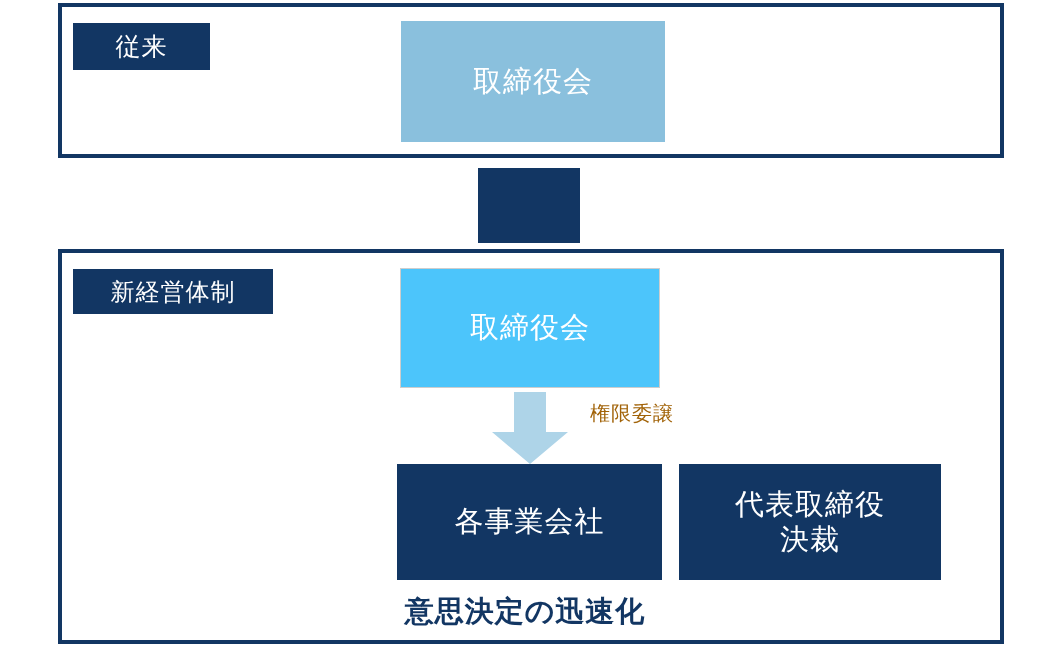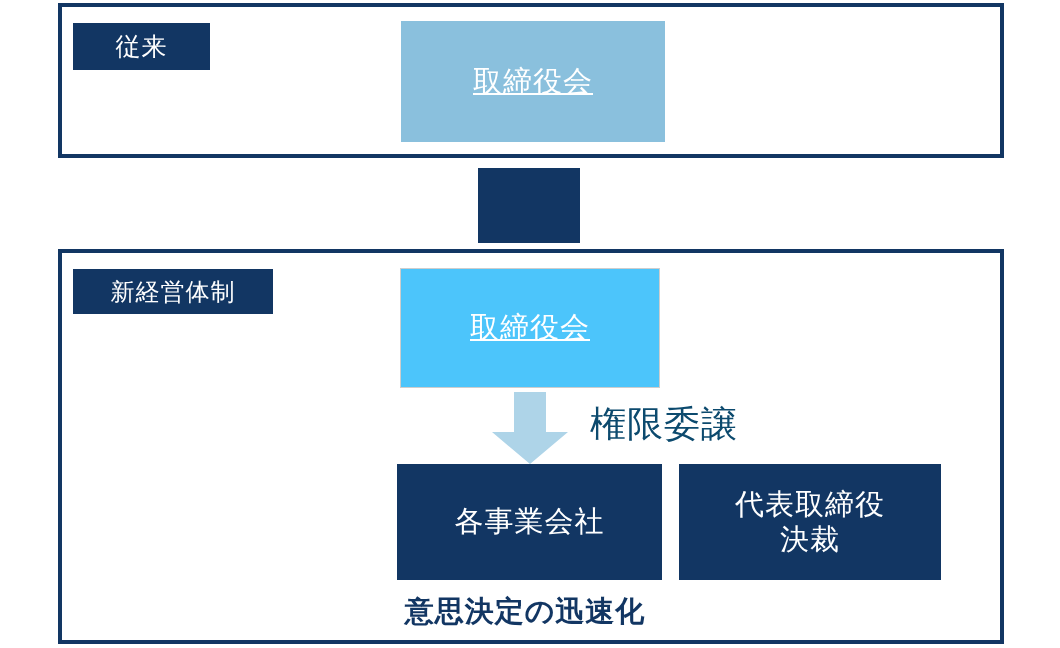--- a/index.html
+++ b/index.html
@@ -57,21 +57,20 @@
 
   
   .node {
     position: absolute;
     box-sizing: border-box;
     display: flex;
     align-items: center;
     justify-content: center;
     text-align: center;
     color: #ffffff;
-    text-decoration: underline;
   }
 
   #node-board-legacy {
     left: 401px; top: 21px;
     width: 264px; height: 121px;
     background: #8AC0DD;
     font-size: 29px;
     letter-spacing: 1px;
   }
 
@@ -96,22 +95,22 @@
   #arrow-delegation {
     position: absolute;
     left: 492px; top: 392px;
     width: 76px; height: 72px;
   }
   #arrow-delegation svg { display: block; width: 76px; height: 72px; }
 
   #label-delegation {
     position: absolute;
     left: 590px; top: 400px;
-    font-size: 36px;
-    color: #0c4a6e;
+    font-size: 20px;
+    color: #a16207;
     white-space: nowrap;
     letter-spacing: 1px;
   }
 
   
   .node-dark {
     position: absolute;
     box-sizing: border-box;
     background: #123663;
     color: #ffffff;

